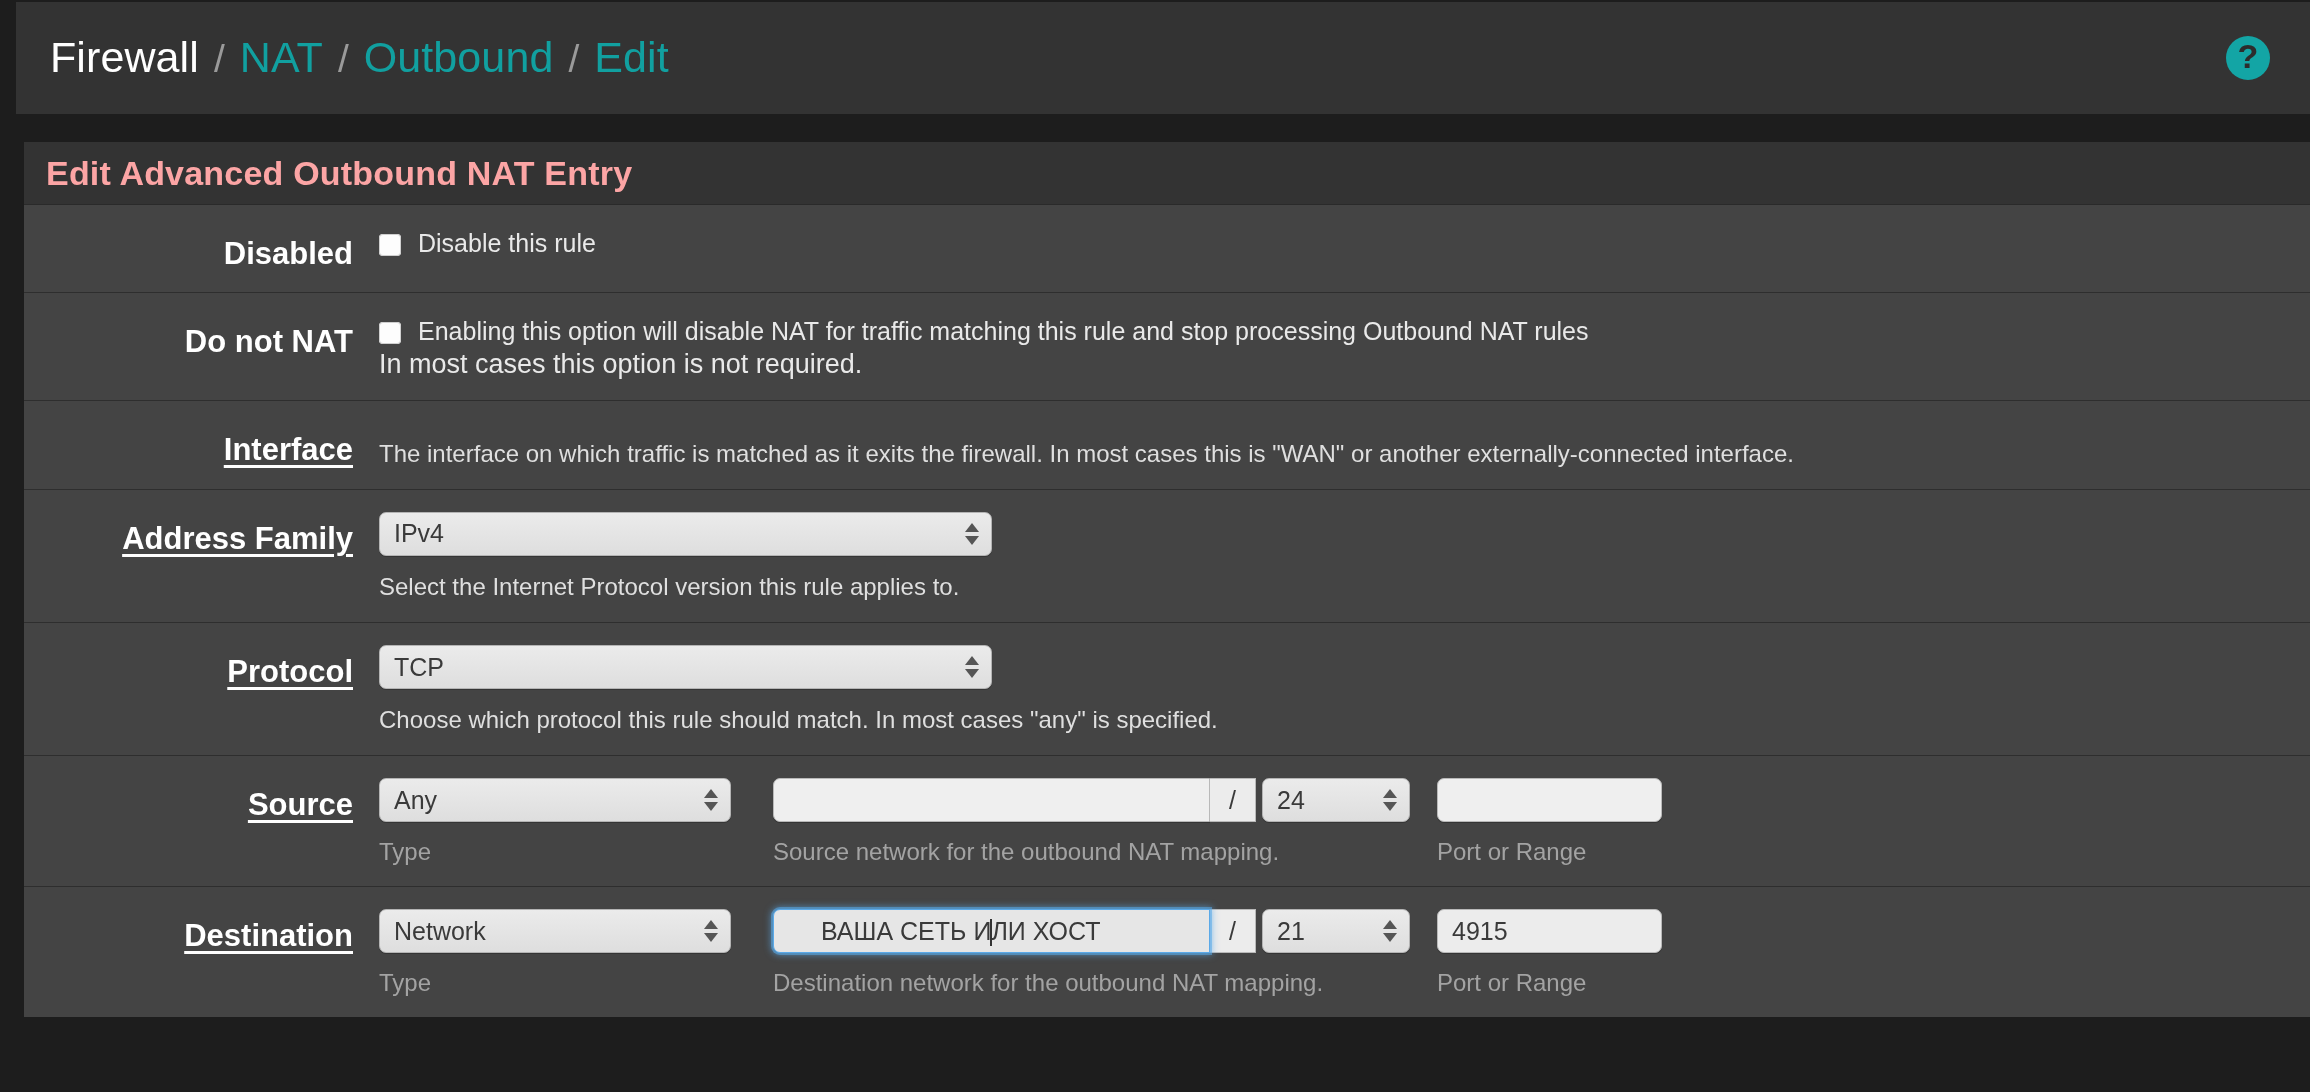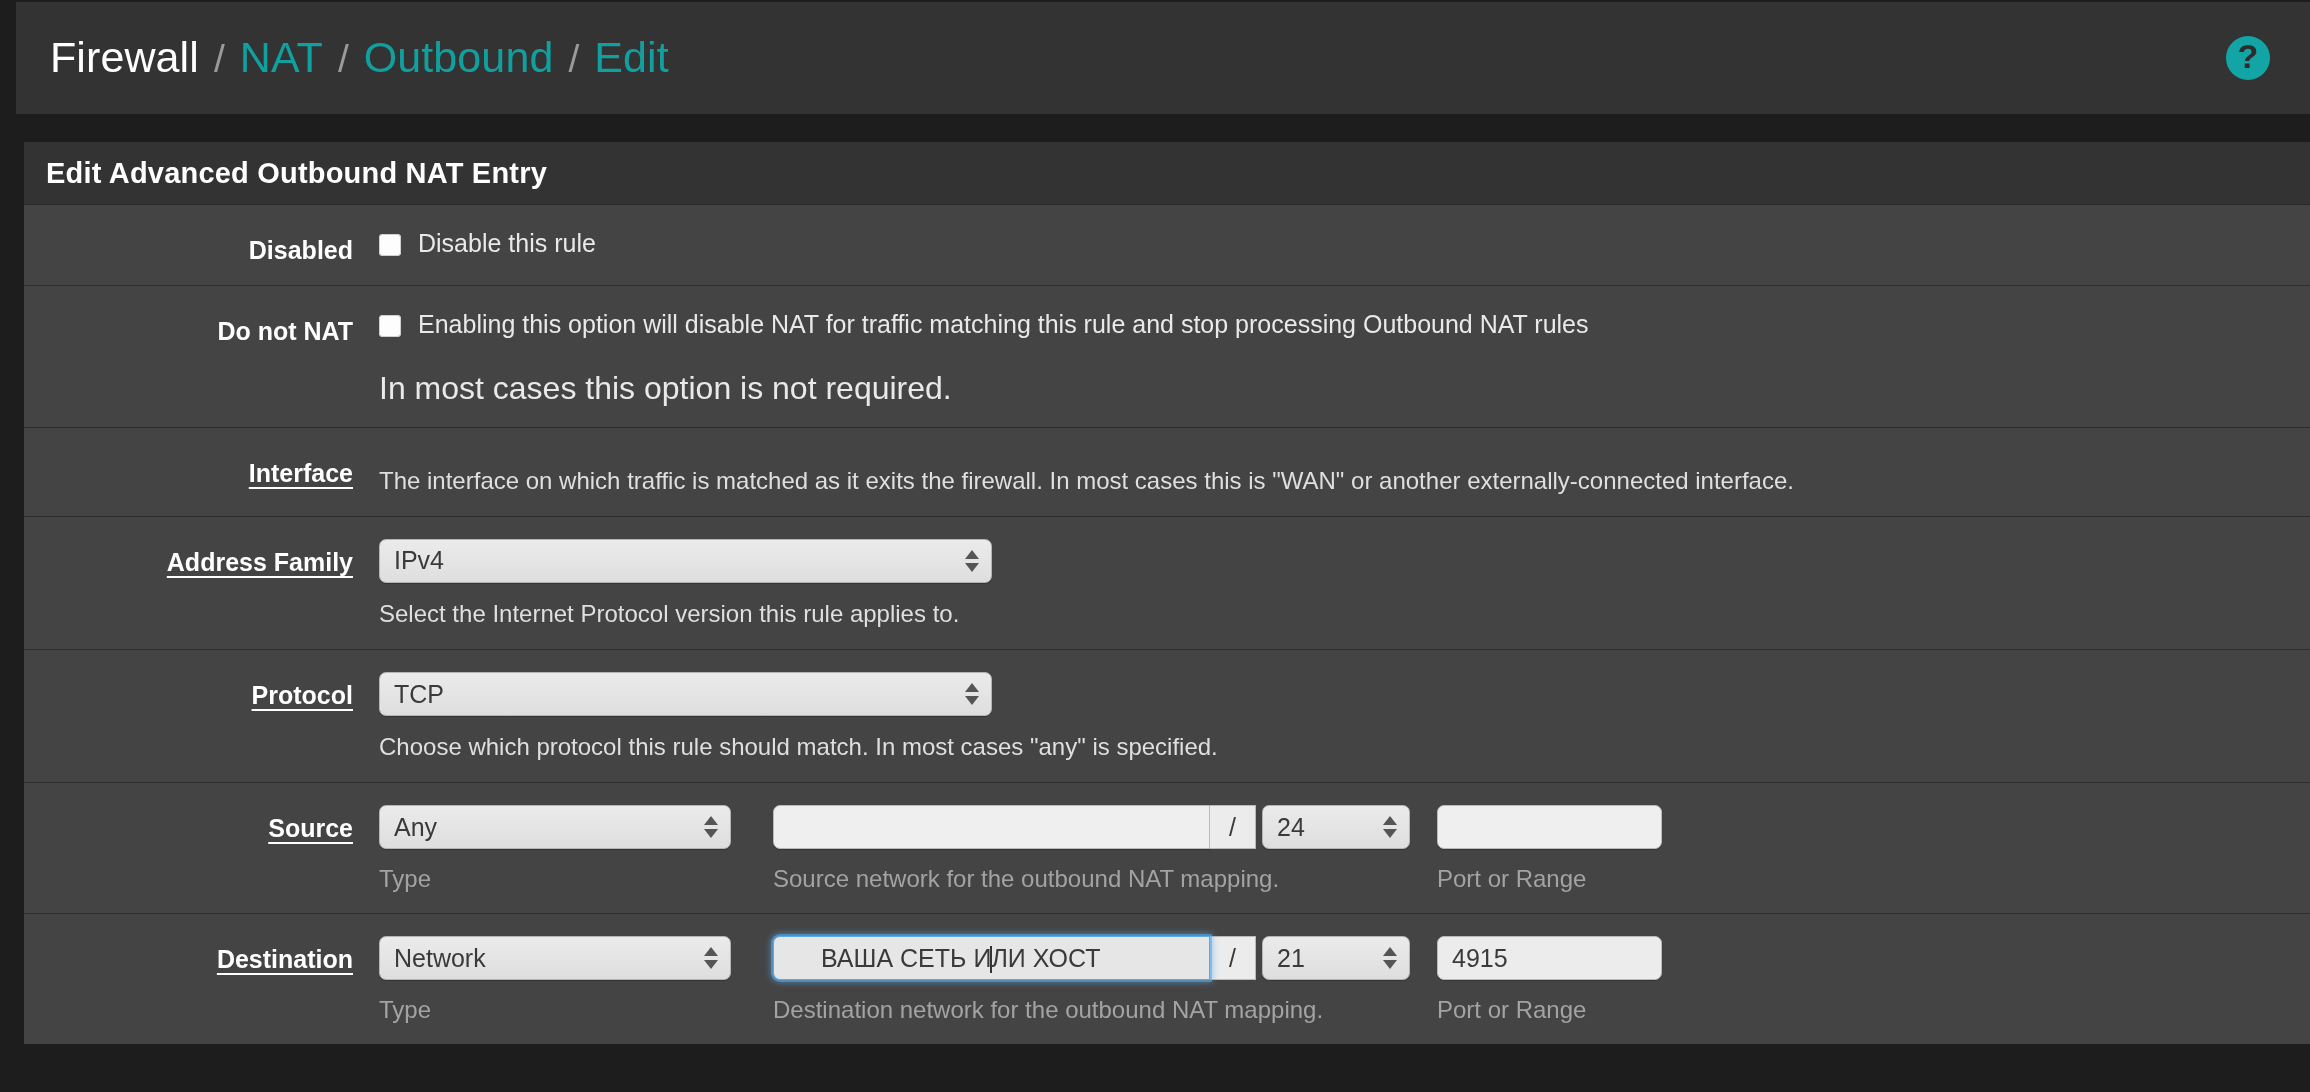--- a/index.html
+++ b/index.html
@@ -64,41 +64,41 @@
     background: #444444;
   }
   .panel-head {
     background: #333333;
     height: 63px;
     display: flex; align-items: center;
     padding-left: 22px;
     border-bottom: 1px solid #2a2a2a;
   }
   .panel-title {
-    color: #ffffff;
-    font-size: 29px;
+    color: #fca5a5;
+    font-size: 34px;
     font-weight: bold;
     letter-spacing: .2px;
   }
 
   
   .row {
     display: flex;
     border-bottom: 1px solid #2e2e2e;
     padding: 22px 0 20px 0;
     background: #444444;
   }
   .row-label {
     width: 355px;
     flex: 0 0 355px;
     text-align: right;
     padding-right: 26px;
     padding-top: 9px;
     color: #ffffff;
-    font-size: 25px;
+    font-size: 31px;
     font-weight: bold;
   }
   .row-label.link {
     text-decoration: underline;
     text-underline-offset: 5px;
     cursor: pointer;
   }
   .row-body { flex: 1; min-width: 0; padding-right: 22px; }
 
   .chk-line { display: flex; align-items: flex-start; gap: 17px; }
@@ -111,22 +111,22 @@
     cursor: pointer;
     box-shadow: inset 0 0 0 1px #cfcfcf;
   }
   .chk-text {
     color: #e9e9e9;
     font-size: 25px;
     line-height: 1.35;
   }
   .sub-text {
     color: #e9e9e9;
-    font-size: 32px;
-    margin-top: 28px;
+    font-size: 27px;
+    margin-top: 0;
   }
   .help-text {
     color: #dfdfdf;
     font-size: 24px;
     margin-top: 15px;
     line-height: 1.3;
   }
 
   
   .ctl {

